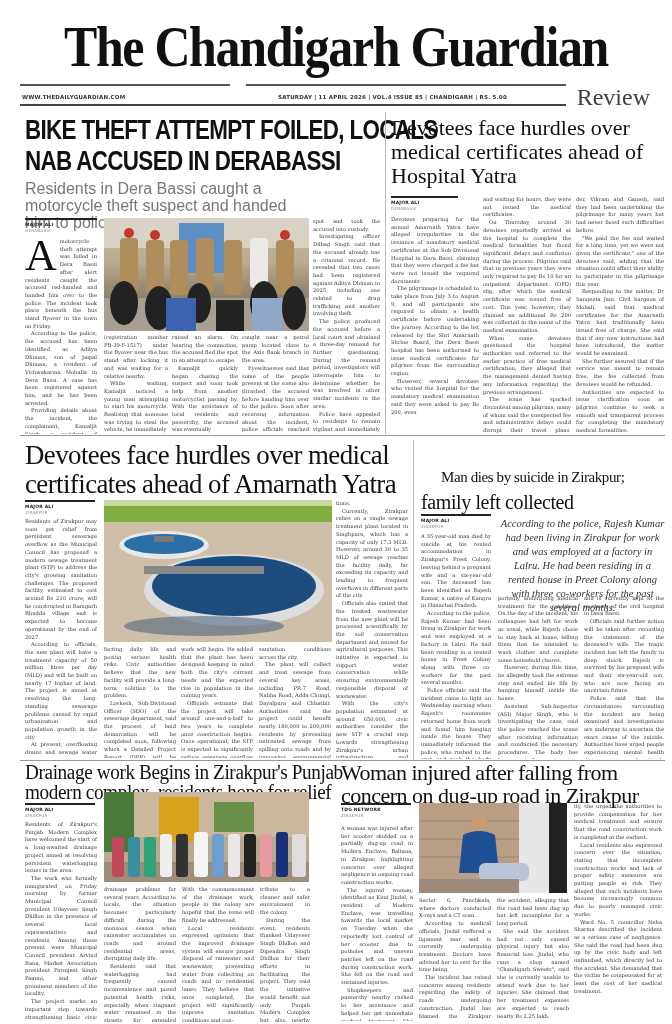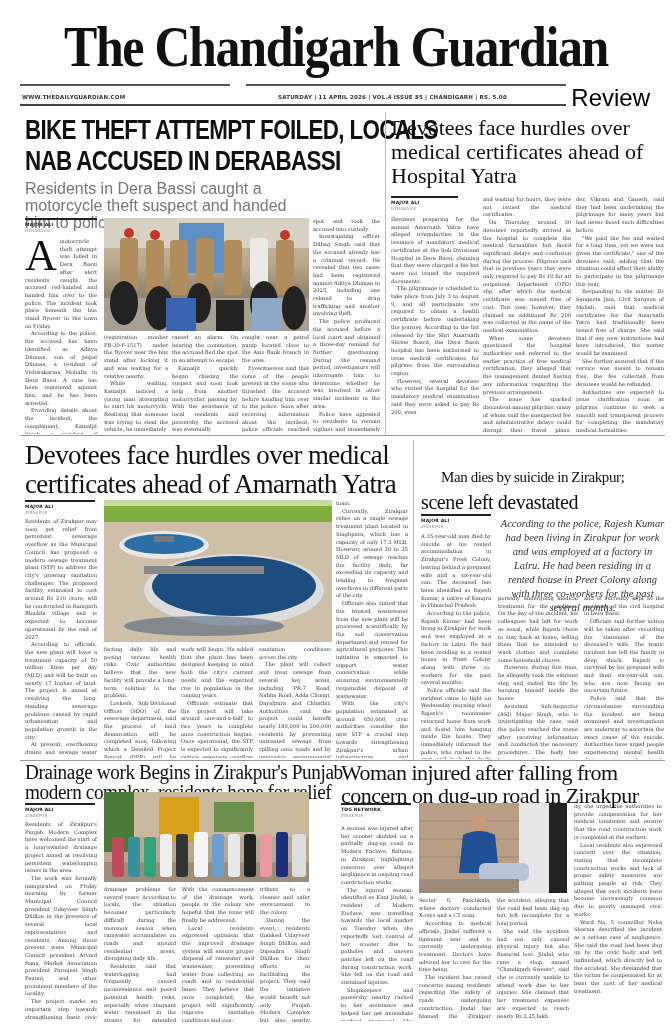--- a/index.html
+++ b/index.html
@@ -2,21 +2,21 @@
 <html><head>
 <meta charset="utf-8">
 <style>
 *{box-sizing:border-box;margin:0;padding:0}
 html,body{width:672px;height:1024px;background:#fff;overflow:hidden}
 body{position:relative;font-family:"DejaVu Serif",serif;color:#1a1a1a}
 .abs{position:absolute}
 .masthead{left:0;top:0;width:672px;text-align:center;font-family:"Liberation Serif",serif;font-weight:bold;font-size:58px;letter-spacing:-1.5px;line-height:1;top:18px;transform:scaleX(0.86);transform-origin:center top;color:#111}
 .rule{background:#333;height:1px}
 .strip{font-family:"DejaVu Sans",sans-serif;font-size:5.5px;font-weight:bold;color:#333;letter-spacing:.2px}
-.review{font-family:Liberation Sans, sans-serif;font-size:24px;color:#000000;right:22px;top:84px}
+.review{font-family:Liberation Serif, serif;font-size:24px;color:#404040;right:22px;top:84px}
 .h-bold{font-family:"Liberation Sans",sans-serif;font-weight:bold;font-size:27px;line-height:28px;letter-spacing:-0.8px;color:#111;transform:scaleX(0.83);transform-origin:left top;white-space:nowrap}
 .h-serif{font-family:"Liberation Serif",serif;color:#111;line-height:1}
 .deck{font-family:Liberation Sans, sans-serif;font-size:16px;color:#777;line-height:17px}
 .byline-rule{height:2px;background:#222}
 .byname{font-family:"DejaVu Sans",sans-serif;font-size:4.5px;font-weight:bold;color:#222;letter-spacing:.2px}
 .byloc{font-family:"DejaVu Sans",sans-serif;font-size:4.2px;color:#888;letter-spacing:.2px}
 .col{font-family:"DejaVu Serif",serif;font-size:5.2px;line-height:7.7px;color:#333;text-align:justify;overflow:hidden}
 .col p{text-indent:6px}
 .col p.first{text-indent:0}
 .dropcap{float:left;font-family:"Liberation Serif",serif;font-size:44px;line-height:36px;margin:0 3px 0 0;color:#111}
@@ -170,21 +170,21 @@
     <p>Currently, Zirakpur relies on a single sewage treatment plant located in Singhpura, which has a capacity of only 17.3 MLD. However, around 30 to 35 MLD of sewage reaches the facility daily, far exceeding its capacity and leading to frequent overflows in different parts of the city.</p>
     <p>Officials also stated that the treated wastewater from the new plant will be processed scientifically by the soil conservation department and reused for agricultural purposes. This initiative is expected to support water conservation while ensuring environmentally responsible disposal of wastewater.</p>
     <p>With the city's population estimated at around 650,000, civic authorities consider the new STP a crucial step towards strengthening Zirakpur's urban infrastructure and addressing its long-standing sewerage crisis.</p>
   </div>
 </div>
 
 <div class="abs vrule" style="left:413px;top:440px;height:320px"></div>
 
 <div>
   <div class="abs h-serif" style="left:441px;top:470px;font-size:15px;white-space:nowrap;letter-spacing:-0.4px">Man dies by suicide in Zirakpur;</div>
-  <div class="abs h-serif" style="left:421px;top:492px;font-size:20px;white-space:nowrap;letter-spacing:-0.4px">scene left devastated</div>
+  <div class="abs h-serif" style="left:421px;top:492px;font-size:20px;white-space:nowrap;letter-spacing:-0.4px">family left collected</div>
   <div class="abs byline-rule" style="left:421px;top:514px;width:70px"></div>
   <div class="abs byname" style="left:421px;top:518px">MAJOR ALI</div>
   <div class="abs byloc" style="left:421px;top:524px">ZIRAKPUR</div>
   <div class="abs col" style="left:421px;top:533px;width:70px;height:226px">
     <p class="first">A 35-year-old man died by suicide at his rented accommodation in Zirakpur's Preet Colony, leaving behind a pregnant wife and a six-year-old son. The deceased has been identified as Rajesh Kumar, a native of Kangra in Himachal Pradesh.</p>
     <p>According to the police, Rajesh Kumar had been living in Zirakpur for work and was employed at a factory in Lalru. He had been residing in a rented house in Preet Colony along with three co-workers for the past several months.</p>
     <p>Police officials said the incident came to light on Wednesday morning when Rajesh's roommates returned home from work and found him hanging inside the house. They immediately informed the police, who rushed to the spot and took the body into custody.</p>
 
   </div>
   <div class="abs pull" style="left:500px;top:517px;width:165px">According to the police, Rajesh Kumar had been living in Zirakpur for work and was employed at a factory in Lalru. He had been residing in a rented house in Preet Colony along with three co-workers for the past several months.</div>

